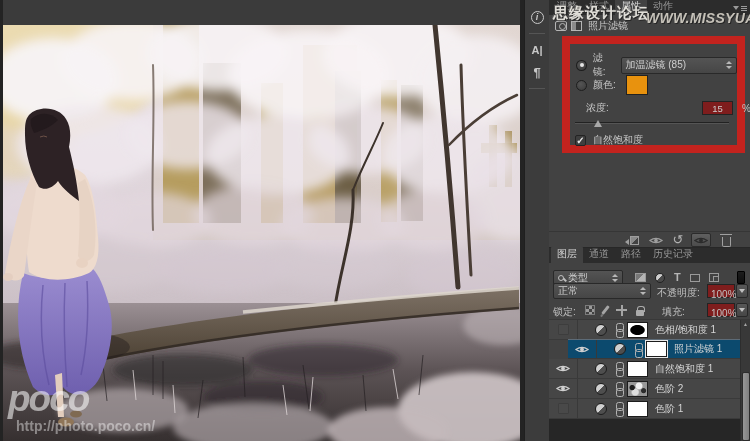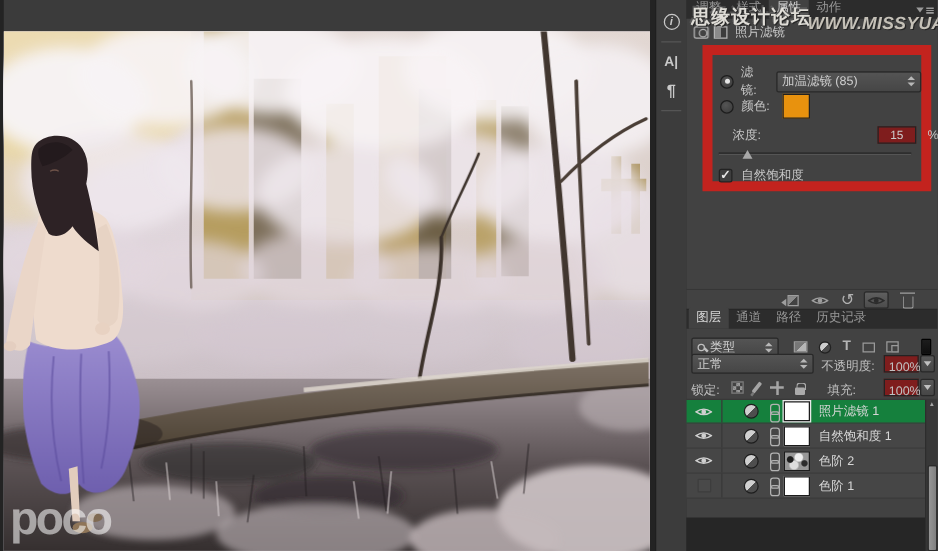--- a/index.html
+++ b/index.html
@@ -5,21 +5,21 @@
   html,body{margin:0;padding:0;background:#1b1b1b;}
   *{box-sizing:border-box;font-family:"Liberation Sans",sans-serif;}
   .screen{position:relative;width:750px;height:441px;background:#262626;overflow:hidden;}
 
   
   .canvas-area{position:absolute;left:0;top:0;width:524px;height:441px;background:#232323;}
   .pasteboard-top{position:absolute;left:3px;top:0;width:517px;height:25px;background:#3b3b3b;}
   .photo{position:absolute;left:3px;top:25px;width:517px;height:416px;overflow:hidden;background:#d9d0d6;}
   .photo svg{display:block;}
   .photo-wm{position:absolute;left:5px;bottom:8px;line-height:1;pointer-events:none;}
-  .photo-wm .brand{font-size:37px;font-weight:bold;letter-spacing:-2px;color:rgba(255,255,255,.55);}
+  .photo-wm .brand{font-size:37px;font-weight:bold;letter-spacing:-2px;color:rgba(255,255,255,.55);font-style:italic;}
   .photo-wm .ttl{font-size:26px;font-weight:bold;color:rgba(255,255,255,.5);margin-left:6px;}
   .photo-wm .url{font-size:14px;font-weight:bold;color:rgba(255,255,255,.42);margin:2px 0 0 8px;}
 
   
   .dock{position:absolute;left:524px;top:0;width:25px;height:441px;background:#3c3c3c;border-left:1px solid #1f1f1f;}
   .dock .d-ic{width:100%;height:26px;display:flex;align-items:center;justify-content:center;color:#cfcfcf;}
   .dock .sep{height:1px;background:#555;margin:3px 4px;}
   .info-circ{width:13px;height:13px;border-radius:50%;border:1.5px solid #c9c9c9;font-size:9px;font-style:italic;font-weight:bold;display:flex;align-items:center;justify-content:center;color:#c9c9c9;}
   .d-txt{font-size:11px;font-weight:bold;color:#c9c9c9;}
 
@@ -91,21 +91,21 @@
   .brushicon::after{content:'';position:absolute;bottom:-3px;left:.5px;width:2px;height:3px;background:#777;}
   .movecross{position:relative;width:11px;height:11px;}
   .movecross::before{content:'';position:absolute;left:0;top:4.5px;width:11px;height:2px;background:#a5a5a5;}
   .movecross::after{content:'';position:absolute;left:4.5px;top:0;width:2px;height:11px;background:#a5a5a5;}
   .lockicon{width:8px;height:6px;background:#ababab;border-radius:1px;position:relative;margin-top:5px;}
   .lockicon::before{content:'';position:absolute;top:-4px;left:1px;width:6px;height:5px;border:1.5px solid #ababab;border-bottom:none;border-radius:3px 3px 0 0;}
 
   
   .layers-list{position:absolute;left:0;top:320px;width:191px;height:121px;overflow:hidden;}
   .lrow{position:relative;height:20px;background:#464646;border-bottom:1px solid #3a3a3a;display:flex;align-items:center;}
-  .lrow.selected{background:#15803d;border-top:1px solid #5d6b77;margin-top:-1px;}
+  .lrow.selected{background:#0c4a6e;border-top:1px solid #5d6b77;margin-top:-1px;margin-left:19px;}
   .eye-cell{width:29px;height:100%;border-right:1px solid #393939;display:flex;align-items:center;justify-content:center;flex:none;}
   .eye-empty{display:none;width:11px;height:11px;border:1px solid #3d3d3d;background:#494949;border-radius:1px;}
   .lrow.hidden-layer .eye-empty{display:block;}
   .adj{width:12px;height:12px;border-radius:50%;border:1px solid #1e1e1e;background:linear-gradient(135deg,#d0d0d0 50%,#4e4e4e 50%);margin-left:17px;flex:none;}
   .chain{width:7px;height:13px;position:relative;margin-left:8px;flex:none;}
   .chain::before{content:'';position:absolute;left:.5px;top:0;width:6px;height:7px;border:1.5px solid #b2b2b2;border-radius:2.5px;}
   .chain::after{content:'';position:absolute;left:.5px;top:6px;width:6px;height:7px;border:1.5px solid #b2b2b2;border-radius:2.5px;}
   .mask{width:21px;height:16px;border:1px solid #1c1c1c;margin-left:5px;flex:none;background:#fff;}
   .lrow.selected .mask{box-shadow:0 0 0 1px #e8e8e8;}
   .mask-black-blob{background:radial-gradient(ellipse 62% 58% at 50% 50%,#000 0 57%,#fff 66%);}
@@ -261,20 +261,21 @@
           <path d="M37,112 q4,-2 7,0" stroke="#6d5248" stroke-width="1" fill="none"></path>
           <path d="M52,350 L55,392 L61,392 L59,348 Z" fill="#e2cdbd"></path>
           <ellipse cx="63" cy="397" rx="8" ry="4.5" fill="#8f7558"></ellipse>
           <ellipse cx="73" cy="389" rx="6" ry="3.5" fill="#7c6549" opacity=".85"></ellipse>
         </g>
       </svg>
       <div class="photo-wm">
         <div style="display:flex;align-items:baseline;">
           <span class="brand">poco</span>
         </div>
+        <div class="url">http://photo.poco.cn/</div>
       </div>
     </div>
   </div>
 
   <div class="dock">
     <div class="d-ic" style="margin-top:4px;">
       <span class="info-circ">i</span>
     </div>
     <div class="sep"></div>
     <div class="d-ic">
@@ -416,20 +417,30 @@
         <span class="lockicon"></span>
       </div>
       <span class="rl" style="left:113px;top:4px;">填充:</span>
       <span class="rl vfield" style="left:158px;top:2px;width:28px;height:14px;line-height:13px;">100%</span>
       <span class="dd-btn" style="left:187px;top:2px;">
           <i></i>
         </span>
     </div>
 
     <div class="layers-list">
+        <div class="lrow hidden-layer">
+    <div class="eye-cell">
+
+      <span class="eye-empty"></span>
+    </div>
+    <span class="adj"></span>
+    <span class="chain"></span>
+    <span class="mask mask-black-blob"></span>
+    <span class="lname">色相/饱和度 1</span>
+  </div>
         <div class="lrow selected">
     <div class="eye-cell">
       <svg class="eye-glyph" width="14" height="9" viewBox="0 0 16 10">
               <path d="M1,5 Q8,0 15,5 Q8,10 1,5 Z" fill="none" stroke="#cfcfcf" stroke-width="1.3"></path>
               <circle cx="8" cy="5" r="2.2" fill="#cfcfcf"></circle>
             </svg>
 
     </div>
     <span class="adj"></span>
     <span class="chain"></span>

